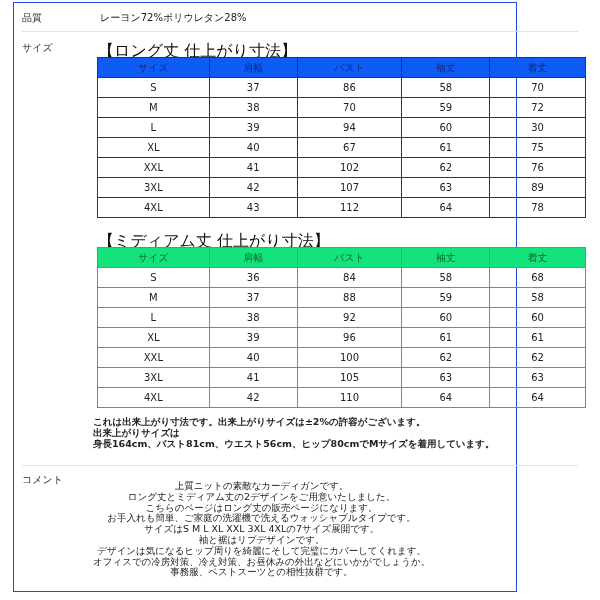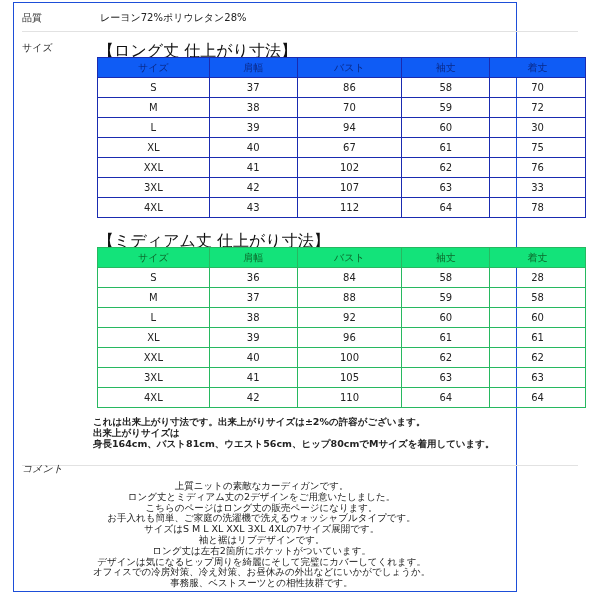--- a/index.html
+++ b/index.html
@@ -111,21 +111,21 @@
         <td>41</td>
         <td>102</td>
         <td>62</td>
         <td>76</td>
       </tr>
       <tr>
         <td>3XL</td>
         <td>42</td>
         <td>107</td>
         <td>63</td>
-        <td>33</td>
+        <td>89</td>
       </tr>
       <tr>
         <td>4XL</td>
         <td>43</td>
         <td>112</td>
         <td>64</td>
         <td>78</td>
       </tr>
     </tbody>
   </table>
@@ -147,21 +147,21 @@
         <th>袖丈</th>
         <th>着丈</th>
       </tr>
     </thead>
     <tbody>
       <tr>
         <td>S</td>
         <td>36</td>
         <td>84</td>
         <td>58</td>
-        <td>28</td>
+        <td>68</td>
       </tr>
       <tr>
         <td>M</td>
         <td>37</td>
         <td>88</td>
         <td>59</td>
         <td>58</td>
       </tr>
       <tr>
         <td>L</td>
@@ -201,26 +201,25 @@
     </tbody>
   </table>
 
   <div class="notes">
     <span class="line">これは出来上がり寸法です。出来上がりサイズは±2%の許容がございます。</span>
     <span class="line">出来上がりサイズは</span>
     <span class="line">身長164cm、バスト81cm、ウエスト56cm、ヒップ80cmでMサイズを着用しています。</span>
   </div>
   <div class="sep" style="top:462px;"></div>
 
-  <span class="label" style="top:459px;font-style:italic;">コメント</span>
+  <span class="label" style="top:470px;">コメント</span>
   <div class="comment">
     <span class="line">上質ニットの素敵なカーディガンです。</span>
     <span class="line">ロング丈とミディアム丈の2デザインをご用意いたしました。</span>
     <span class="line">こちらのページはロング丈の販売ページになります。</span>
     <span class="line">お手入れも簡単、ご家庭の洗濯機で洗えるウォッシャブルタイプです。</span>
     <span class="line">サイズはS M L XL XXL 3XL 4XLの7サイズ展開です。</span>
     <span class="line">袖と裾はリブデザインです。</span>
-    <span class="line">ロング丈は左右2箇所にポケットがついています。</span>
     <span class="line">デザインは気になるヒップ周りを綺麗にそして完璧にカバーしてくれます。</span>
     <span class="line">オフィスでの冷房対策、冷え対策、お昼休みの外出などにいかがでしょうか。</span>
     <span class="line">事務服、ベストスーツとの相性抜群です。</span>
   </div>
 </div>
 
 </body></html>

